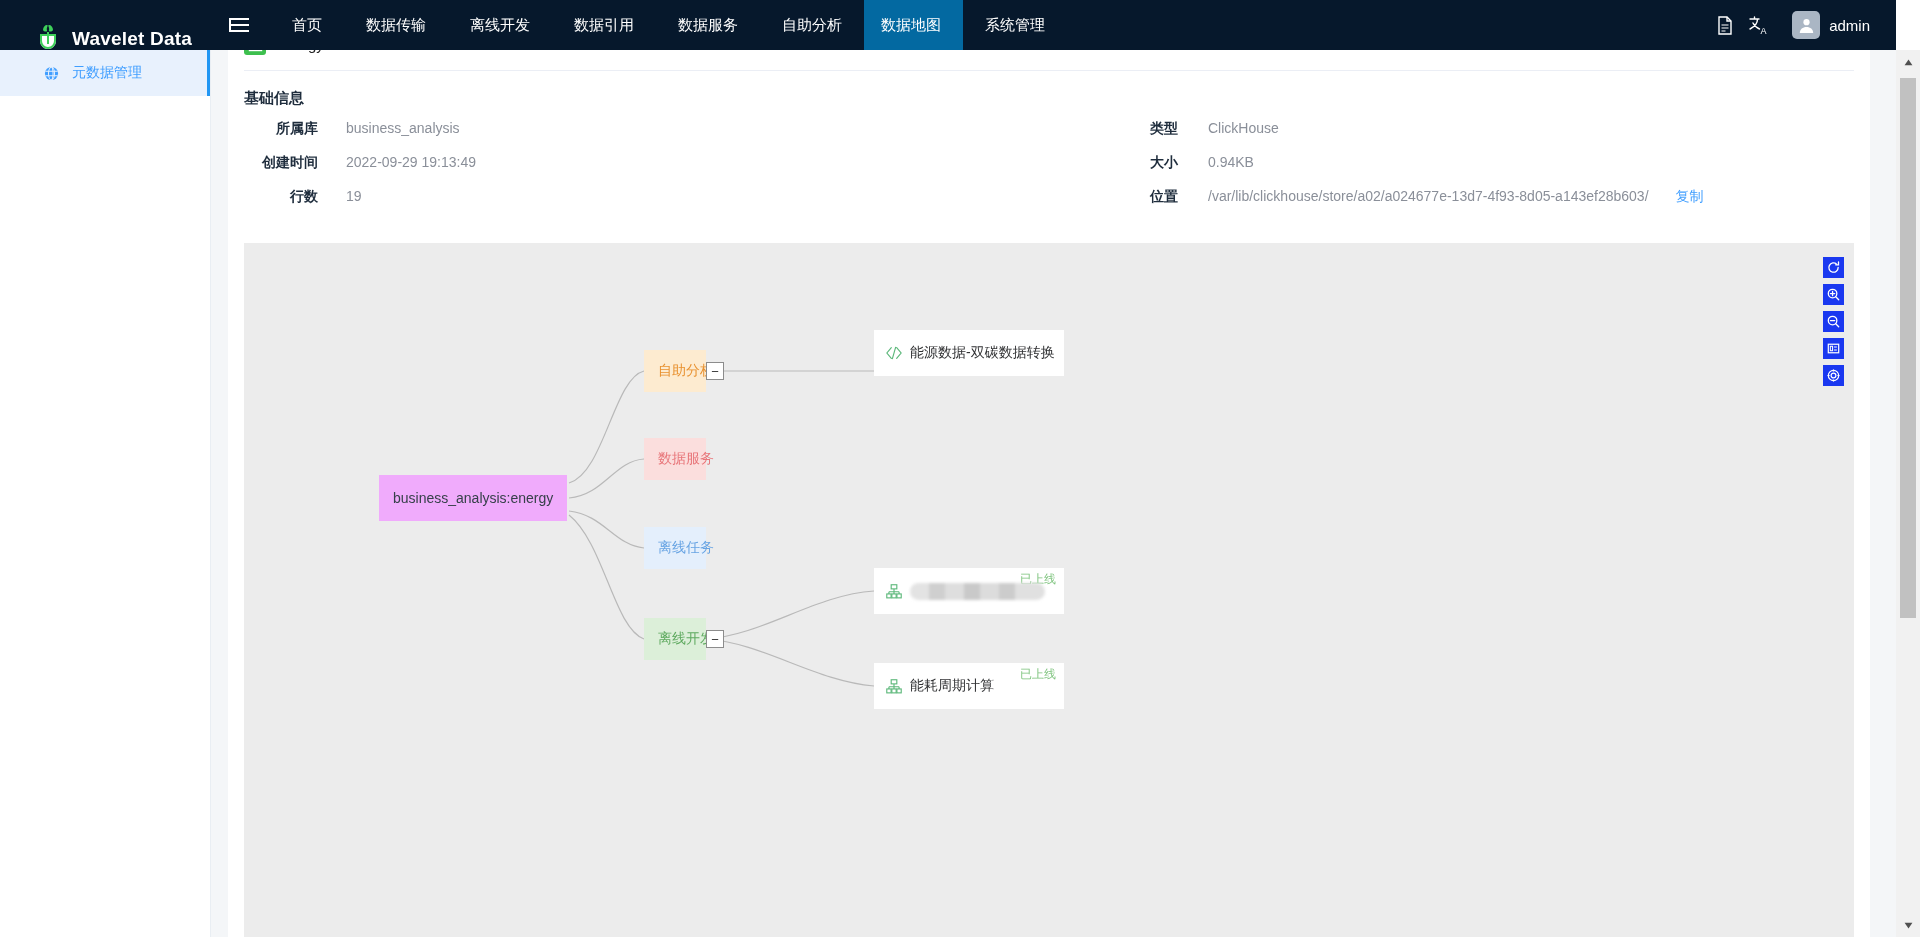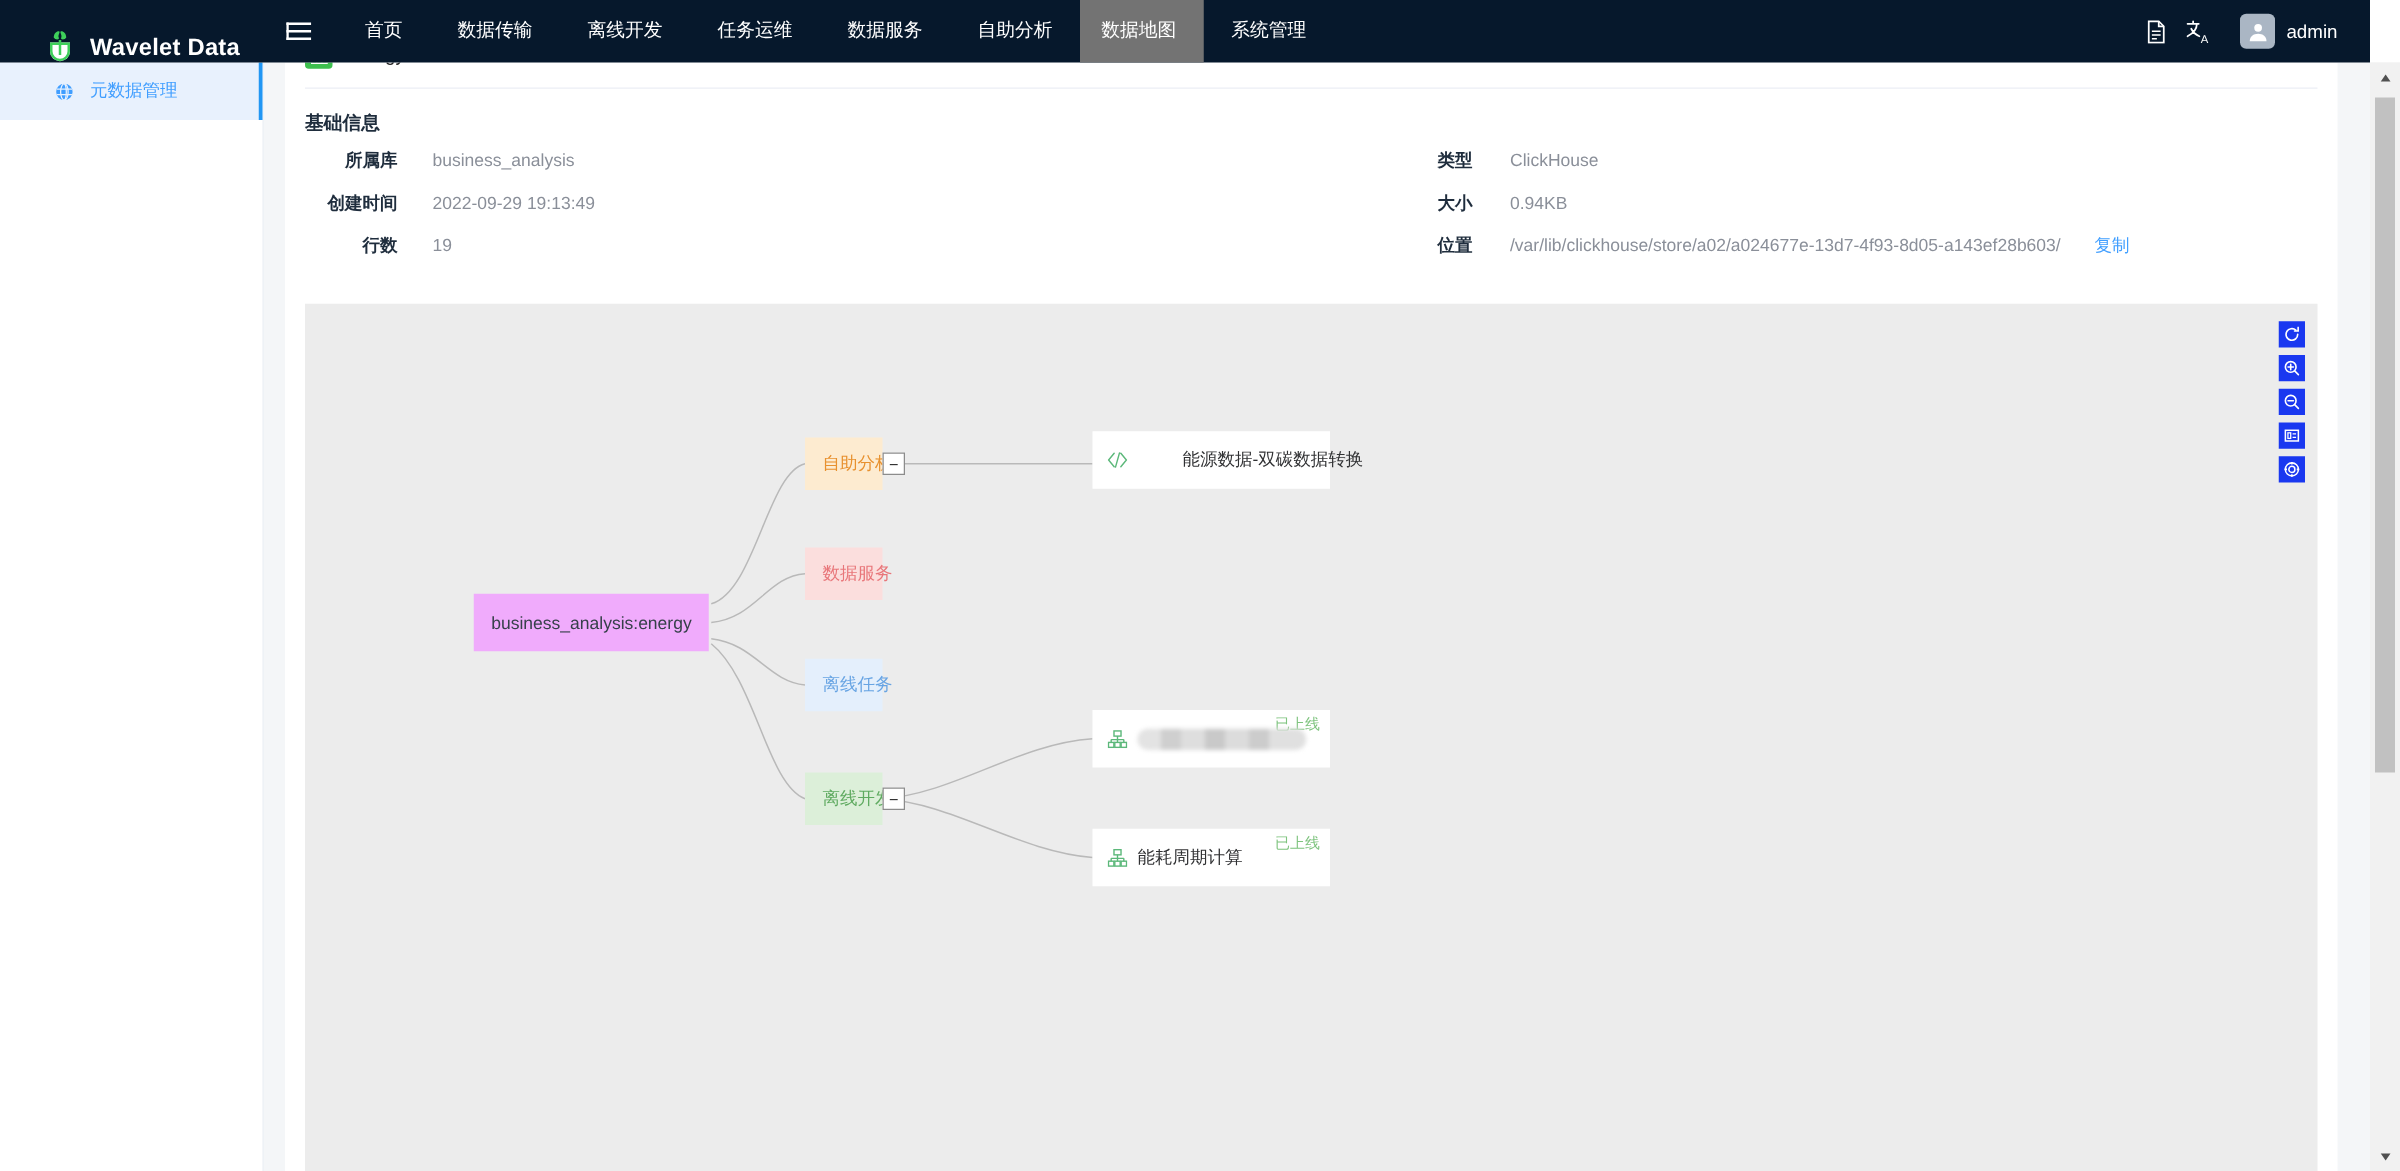--- a/index.html
+++ b/index.html
@@ -36,21 +36,21 @@
     cursor: pointer; margin-left: 14px;
   }
   .hamburger svg { display: block; }
   .nav-items { display: flex; align-items: center; height: 50px; margin-left: 8px; }
   .nav-item {
     height: 50px; line-height: 50px;
     padding: 0 22px;
     color: #ffffff; font-size: 15px;
     cursor: pointer; white-space: nowrap;
   }
-  .nav-item.active { background: #737373; padding-left: 17px; }
+  .nav-item.active { background: #0369a1; padding-left: 17px; }
   .nav-right {
     position: absolute; right: 0; top: 0;
     height: 50px; display: flex; align-items: center; padding-right: 26px;
   }
   .nav-icon-btn {
     width: 34px; height: 50px; display: flex; align-items: center; justify-content: center;
     cursor: pointer;
   }
   .avatar {
     width: 28px; height: 28px; border-radius: 5px;
@@ -237,21 +237,21 @@
       <rect x="0" y="7" width="20" height="2" fill="#fff"></rect>
       <rect x="0" y="13" width="20" height="2" fill="#fff"></rect>
       <rect x="0" y="1" width="2" height="14" fill="#fff"></rect>
     </svg>
   </div>
 
   <div class="nav-items">
     <div class="nav-item">首页</div>
     <div class="nav-item">数据传输</div>
     <div class="nav-item">离线开发</div>
-    <div class="nav-item">任务运维</div>
+    <div class="nav-item">数据引用</div>
     <div class="nav-item">数据服务</div>
     <div class="nav-item">自助分析</div>
     <div class="nav-item active">数据地图</div>
     <div class="nav-item">系统管理</div>
   </div>
 
   <div class="nav-right">
     <div class="nav-icon-btn">
       <svg width="18" height="19" viewBox="0 0 18 19">
         <path d="M3 1h8l4 4v13H3z" fill="none" stroke="#fff" stroke-width="1.4"></path>
@@ -369,21 +369,21 @@
 
       <div class="node node-cat cat-blue" style="left:400px; top:284px; width:62px;">
         <span>离线任务</span>
       </div>
 
       <div class="node node-cat cat-green" style="left:400px; top:375px; width:62px;">
         <span>离线开发</span>
         <span class="collapse-btn">−</span>
       </div>
 
-      <div class="leaf" style="left:630px; top:102px;gap:36px;">
+      <div class="leaf" style="left:630px; top:87px;">
         <span class="leaf-ico">
           <svg width="16" height="14" viewBox="0 0 18 14">
             <path d="M6 1 L1 7 L6 13 M12 1 L17 7 L12 13 M10.8 0.6 L7.2 13.4" fill="none" stroke="#5cb87a" stroke-width="1.3" stroke-linecap="round"></path>
           </svg>
         </span>
         <span class="leaf-label">能源数据-双碳数据转换</span>
       </div>
 
       <div class="leaf" style="left:630px; top:325px;">
         <span class="status">已上线</span>

